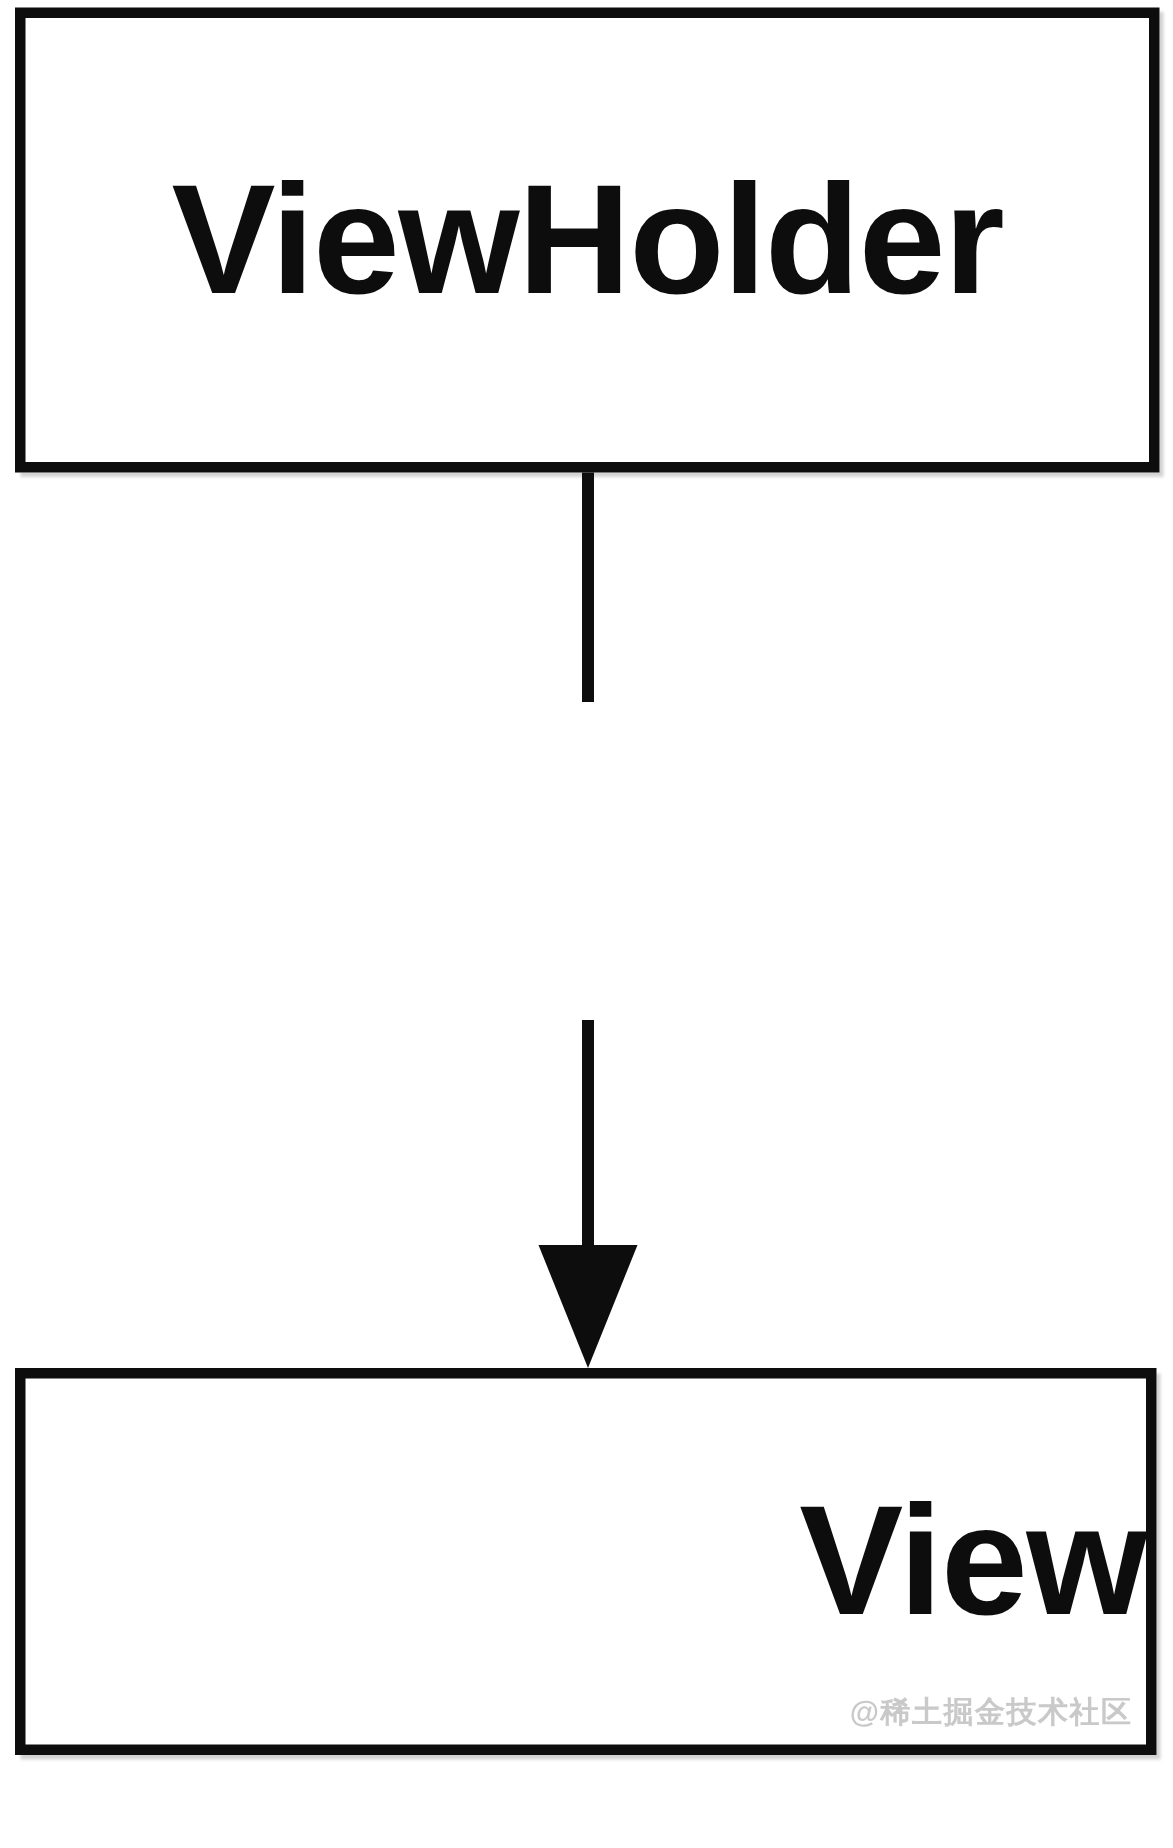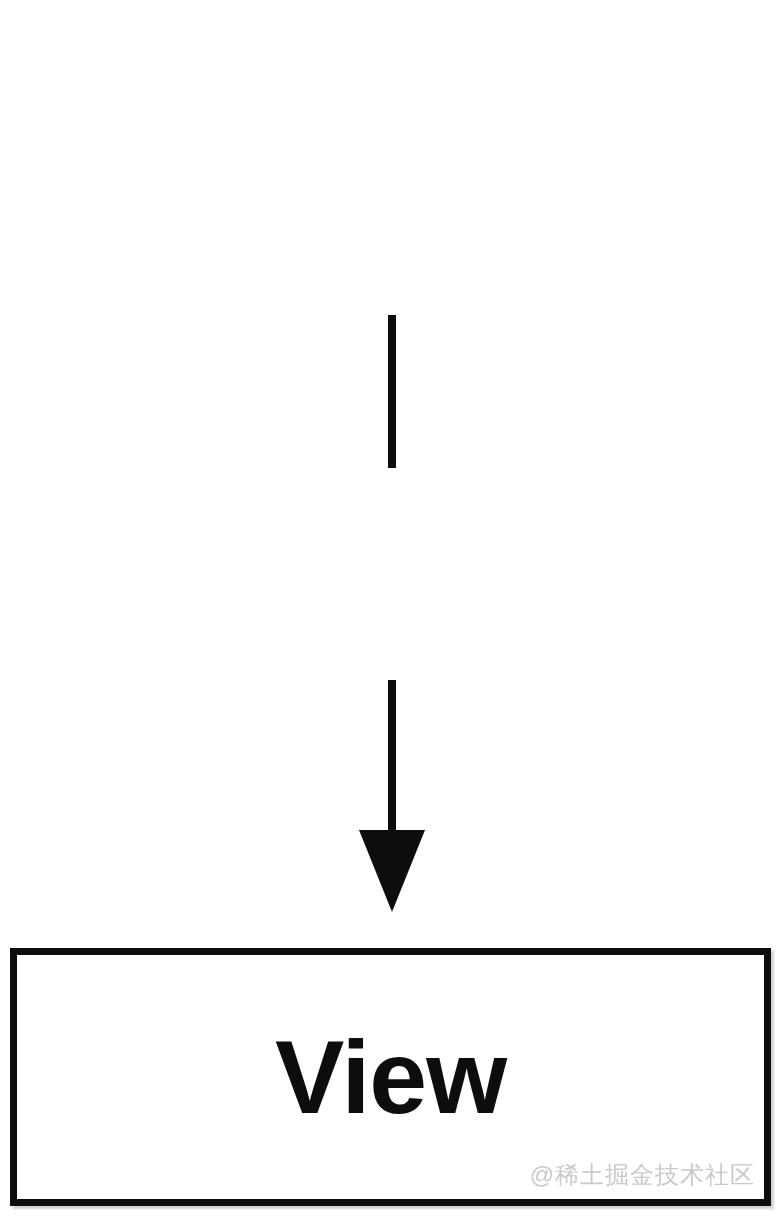--- a/index.html
+++ b/index.html
@@ -26,23 +26,24 @@
     justify-content: center;
   }
   .node-top {
     left: 10px;
     top: 5px;
     width: 763px;
     height: 310px;
   }
   .node-bottom {
     left: 10px;
-    top: 948px;
+    top: 912px;
     width: 761px;
     height: 258px;
+    justify-content: flex-end;
   }
   .node-label {
     font-weight: bold;
     font-size: 104px;
     letter-spacing: -1px;
     color: var(--stroke, #0d0d0d);
     white-space: nowrap;
   }
   .edge-line {
     position: absolute;
@@ -83,32 +84,35 @@
     width: 0;
     height: 0;
     border-left: 33px solid transparent;
     border-right: 33px solid transparent;
     border-top: 82px solid var(--stroke, #0d0d0d);
   }
   .watermark {
     position: absolute;
     right: 9px;
     bottom: 8px;
-    font-size: 24px;
-    font-weight: normal;
+    font-size: 20px;
+    font-weight: bold;
     letter-spacing: 1px;
     color: var(--watermark, #c9c9c9);
     white-space: nowrap;
   }
 </style>
 </head>
 <body>
 
 <div class="canvas" style="--bg: #ffffff; --stroke: #0d0d0d; --watermark: #c9c9c9;">
 
+  <div class="node node-top">
+    <span class="node-label">ViewHolder</span>
+  </div>
 
   <div class="edge-line edge-line-upper"></div>
 
 
   <div class="edge-line edge-line-lower"></div>
 
   <div class="arrowhead"></div>
 
   <div class="node node-bottom">
     <span class="node-label">View</span>

